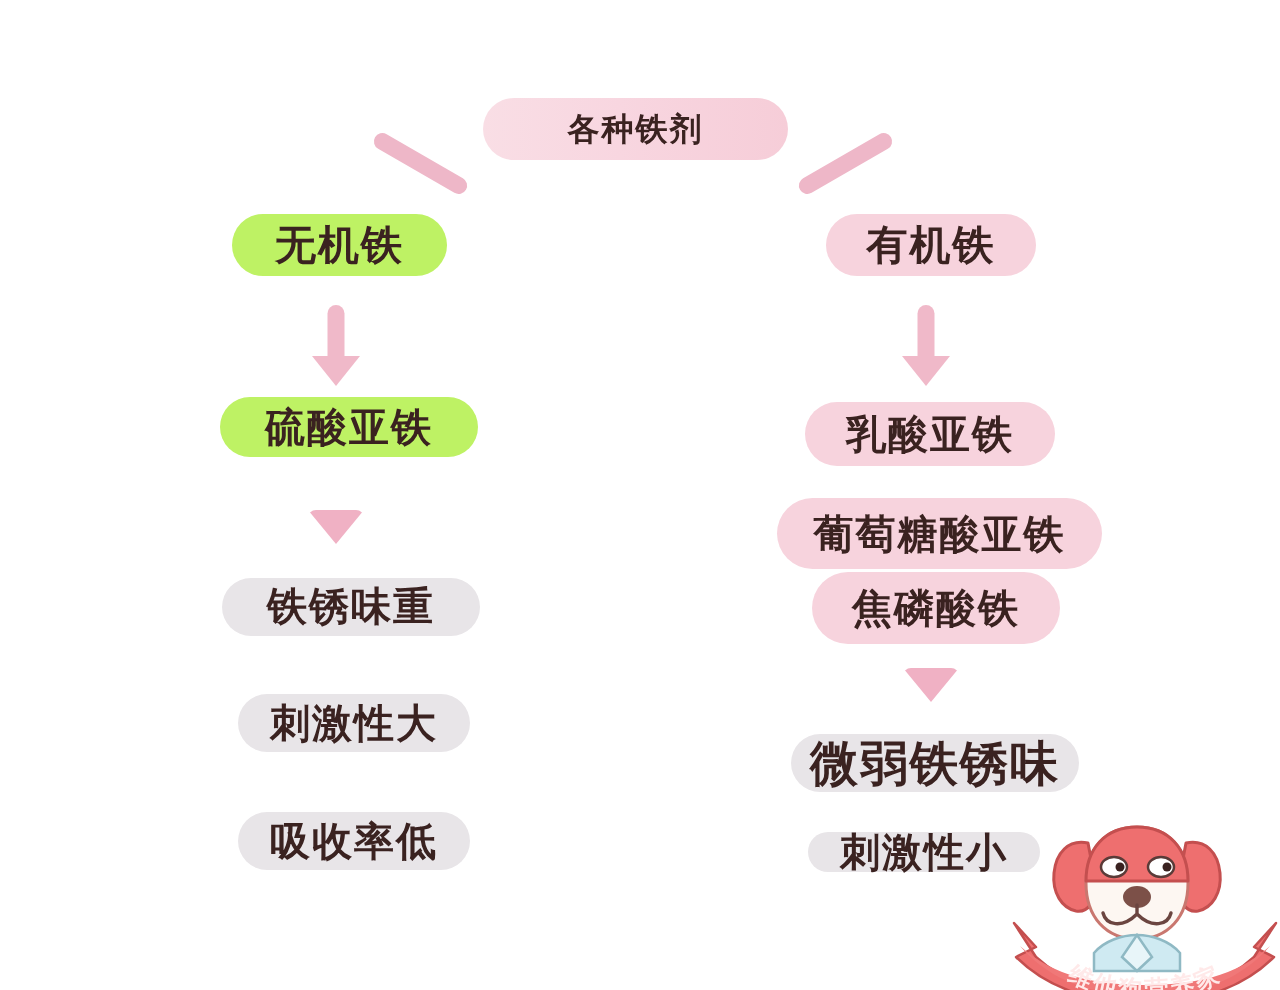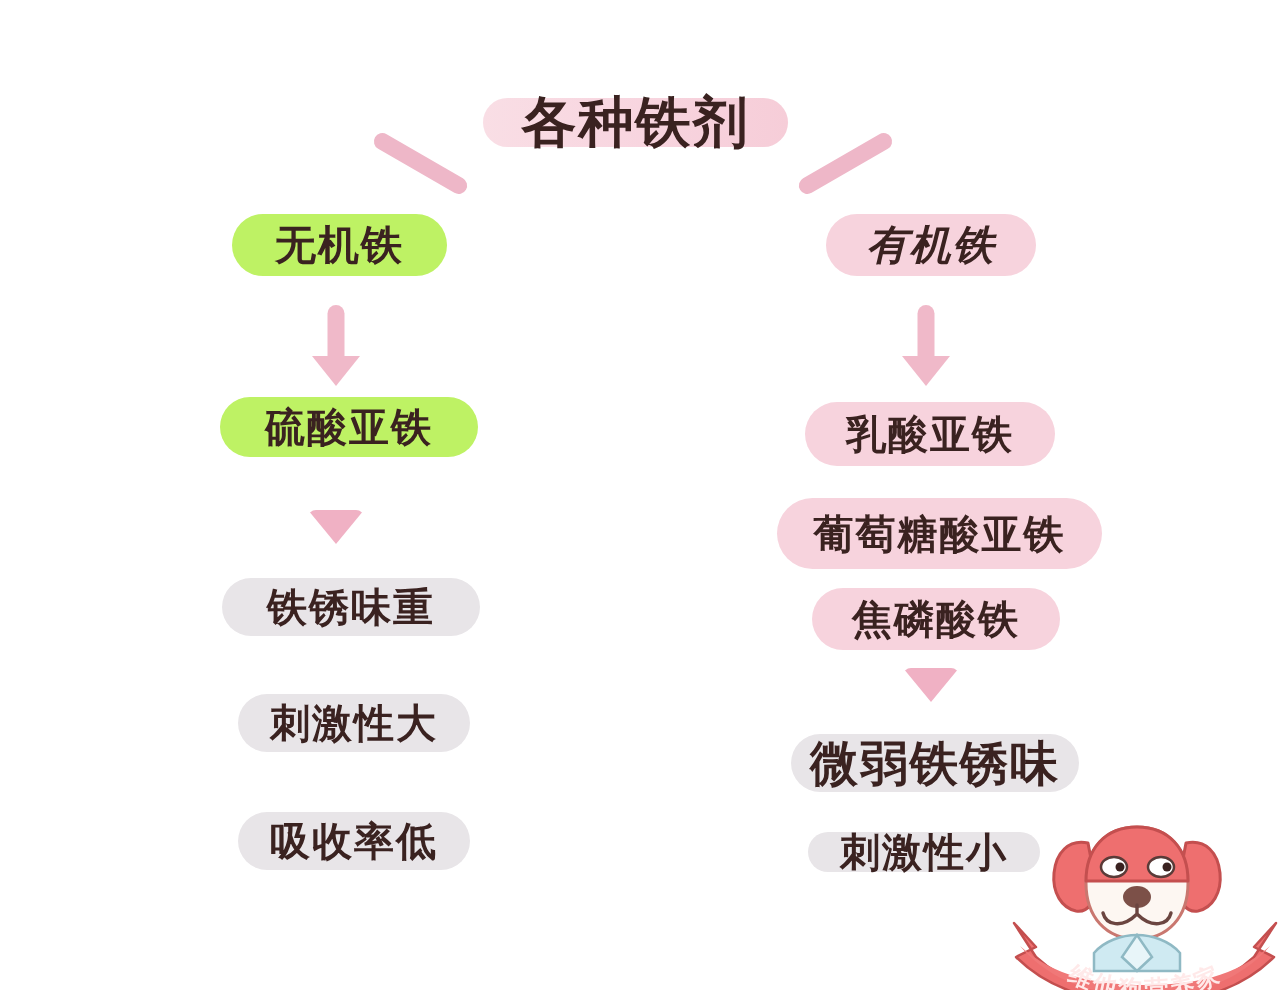--- a/index.html
+++ b/index.html
@@ -88,21 +88,21 @@
   }
 
   
   .mascot { position: absolute; }
 </style>
 </head>
 <body>
 
 <div id="stage">
 
-  <div class="pill title" style="left:483px; top:98px; width:305px; height:49px; font-size:55px;">
+  <div class="pill title" style="left:483px; top:98px; width:305px; height:62px; font-size:32px;">
     <span>各种铁剂</span>
   </div>
 
   <div class="diag" style="left:368px; top:155px; width:105px; transform-origin:center; transform:rotate(30deg);"></div>
 
   <div class="diag" style="left:793px; top:155px; width:105px; transform-origin:center; transform:rotate(-30deg);"></div>
 
   <div class="pill blue" style="left:232px; top:214px; width:215px; height:62px; font-size:41px;">
     <span>无机铁</span>
   </div>
@@ -111,50 +111,50 @@
     <div class="stem"></div>
     <div class="head"></div>
   </div>
 
   <div class="pill blue" style="left:220px; top:397px; width:258px; height:60px; font-size:40px;">
     <span>硫酸亚铁</span>
   </div>
 
   <div class="tri" style="left:308px; top:510px;"></div>
 
-  <div class="pill gray" style="left:222px; top:578px; width:258px; height:58px; font-size:40px;">
+  <div class="pill gray" style="left:222px; top:578px; width:258px; height:58px; font-size:40px;font-family:Liberation Serif, serif;">
     <span>铁锈味重</span>
   </div>
 
   <div class="pill gray" style="left:238px; top:694px; width:232px; height:58px; font-size:40px;">
     <span>刺激性大</span>
   </div>
 
   <div class="pill gray" style="left:238px; top:812px; width:232px; height:58px; font-size:40px;">
     <span>吸收率低</span>
   </div>
 
-  <div class="pill pinkdp" style="left:826px; top:214px; width:210px; height:62px; font-size:41px;font-style:italic;">
+  <div class="pill pinkdp" style="left:826px; top:214px; width:210px; height:62px; font-size:41px;">
     <span>有机铁</span>
   </div>
 
   <div class="arrow" style="left:902px; top:305px; width:48px; height:55px;">
     <div class="stem"></div>
     <div class="head"></div>
   </div>
 
   <div class="pill pinkdp" style="left:805px; top:402px; width:250px; height:64px; font-size:40px;">
     <span>乳酸亚铁</span>
   </div>
 
   <div class="pill pinkdp" style="left:777px; top:498px; width:325px; height:71px; font-size:40px;">
     <span>葡萄糖酸亚铁</span>
   </div>
 
-  <div class="pill pinkdp" style="left:812px; top:588px; width:248px; height:62px; font-size:40px;">
+  <div class="pill pinkdp" style="left:812px; top:572px; width:248px; height:72px; font-size:40px;">
     <span>焦磷酸铁</span>
   </div>
 
   <div class="tri" style="left:903px; top:668px;"></div>
 
   <div class="pill gray" style="left:791px; top:734px; width:288px; height:58px; font-size:48px;">
     <span>微弱铁锈味</span>
   </div>
 
   <div class="pill gray" style="left:808px; top:832px; width:232px; height:40px; font-size:40px;">

